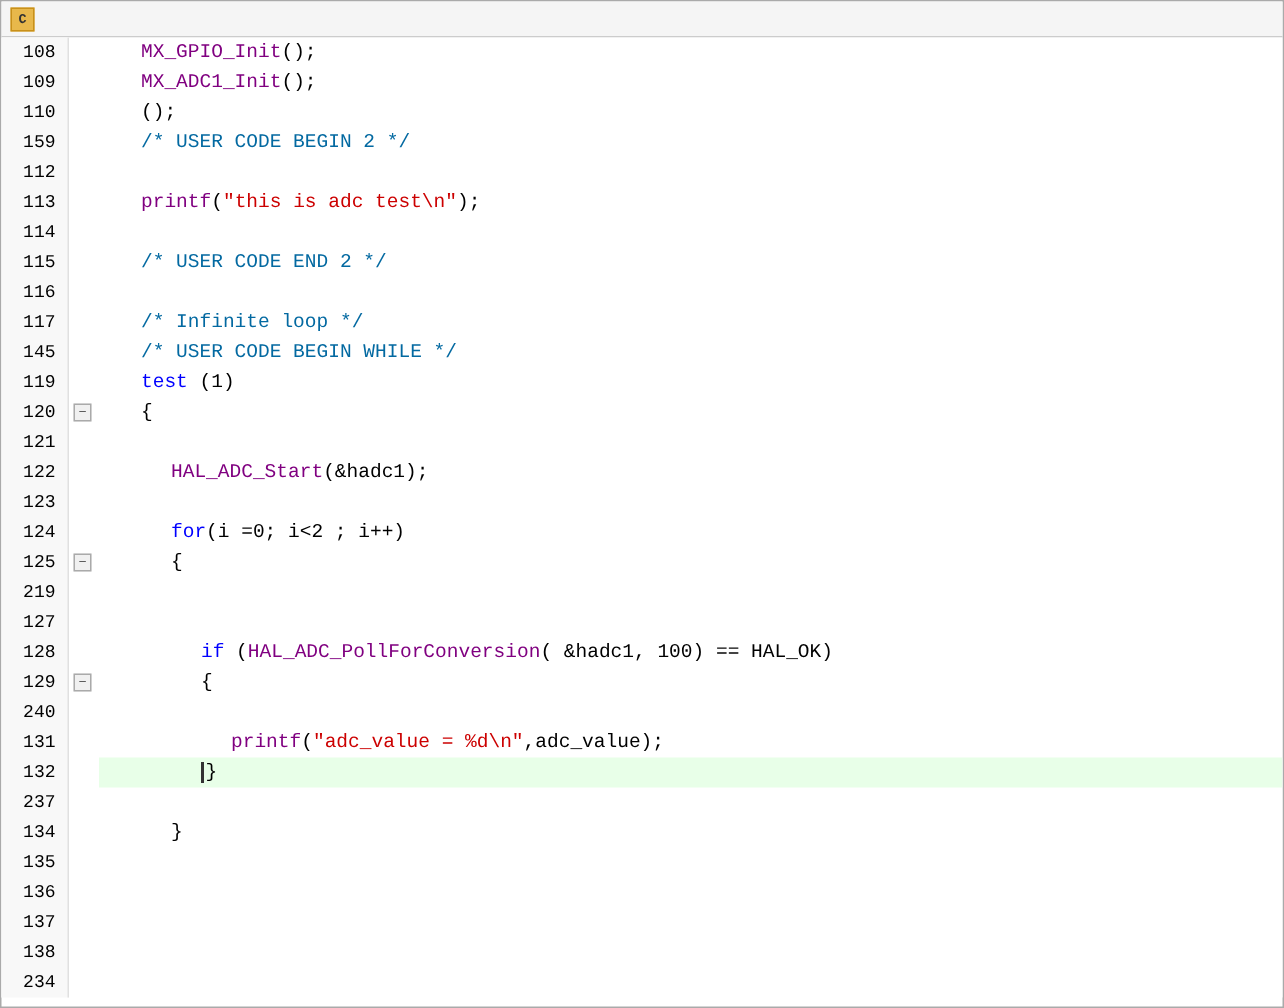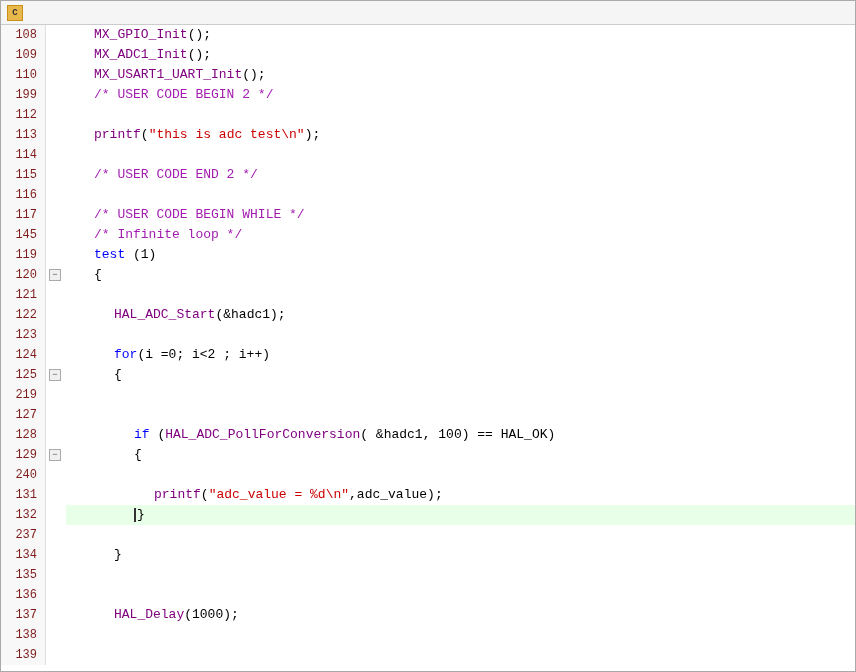--- a/index.html
+++ b/index.html
@@ -54,21 +54,21 @@
       color: #999;
       font-size: 12px;
       user-select: none;
       flex-shrink: 0;
     }
     .line-number {
       display: block;
       padding: 0 8px 0 4px;
       height: 20px;
       line-height: 20px;
-      color: #7f1d1d;
+      color: #000000;
     }
     .code-lines {
       flex: 1;
       overflow-x: auto;
     }
     .code-line {
       height: 20px;
       line-height: 20px;
       padding-left: 8px;
       white-space: pre;
@@ -76,21 +76,21 @@
       align-items: center;
       position: relative;
     }
     .code-line.highlighted {
       background: #e8ffe8;
     }
     
     .kw { color: #0000ff; } 
     .fn { color: #800080; } 
     .str { color: #cc0000; } 
-    .comment { color: #a21caf; }
+    .comment { color: #0369a1; }
     .normal { color: #000000; }
     .cursor {
       display: inline-block;
       width: 2px;
       height: 14px;
       background: #333;
       vertical-align: middle;
       margin-right: 1px;
     }
   </style>
@@ -102,21 +102,21 @@
     <div class="title-bar-icon">
       <span>C</span>
     </div>
     <span class="title-bar-text"></span>
   </div>
   <div class="code-area">
     <div class="line-numbers" id="line-numbers">
         <span class="line-number">108</span>
         <span class="line-number">109</span>
         <span class="line-number">110</span>
-        <span class="line-number">199</span>
+        <span class="line-number">159</span>
         <span class="line-number">112</span>
         <span class="line-number">113</span>
         <span class="line-number">114</span>
         <span class="line-number">115</span>
         <span class="line-number">116</span>
         <span class="line-number">117</span>
         <span class="line-number">145</span>
         <span class="line-number">119</span>
         <span class="line-number">120</span>
         <span class="line-number">121</span>
@@ -130,21 +130,21 @@
         <span class="line-number">129</span>
         <span class="line-number">240</span>
         <span class="line-number">131</span>
         <span class="line-number">132</span>
         <span class="line-number">237</span>
         <span class="line-number">134</span>
         <span class="line-number">135</span>
         <span class="line-number">136</span>
         <span class="line-number">137</span>
         <span class="line-number">138</span>
-        <span class="line-number">139</span>
+        <span class="line-number">234</span>
       </div>
     <div style="width:20px; flex-shrink:0; position:relative;" id="fold-gutter">
         <div style="height: 20px; position: relative;"></div>
         <div style="height: 20px; position: relative;"></div>
         <div style="height: 20px; position: relative;"></div>
         <div style="height: 20px; position: relative;"></div>
         <div style="height: 20px; position: relative;"></div>
         <div style="height: 20px; position: relative;"></div>
         <div style="height: 20px; position: relative;"></div>
         <div style="height: 20px; position: relative;"></div>
@@ -175,44 +175,43 @@
         <div style="height: 20px; position: relative;"></div>
         <div style="height: 20px; position: relative;"></div>
         <div style="height: 20px; position: relative;"></div>
         <div style="height: 20px; position: relative;"></div>
         <div style="height: 20px; position: relative;"></div>
         <div style="height: 20px; position: relative;"></div>
       </div>
     <div class="code-lines" id="code-lines">
         <div class="code-line"><span style="display: inline-block; width: 20px;"></span><span class="fn">MX_GPIO_Init</span><span class="normal">();</span></div>
         <div class="code-line"><span style="display: inline-block; width: 20px;"></span><span class="fn">MX_ADC1_Init</span><span class="normal">();</span></div>
-        <div class="code-line"><span style="display: inline-block; width: 20px;"></span><span class="fn">MX_USART1_UART_Init</span><span class="normal">();</span></div>
+        <div class="code-line"><span style="display: inline-block; width: 20px;"></span><span class="normal">();</span></div>
         <div class="code-line"><span style="display: inline-block; width: 20px;"></span><span class="comment">/* USER CODE BEGIN 2 */</span></div>
         <div class="code-line"><span style="display: inline-block; width: 0px;"></span></div>
         <div class="code-line"><span style="display: inline-block; width: 20px;"></span><span class="fn">printf</span><span class="normal">(</span><span class="str">"this is adc test\n"</span><span class="normal">);</span></div>
         <div class="code-line"><span style="display: inline-block; width: 0px;"></span></div>
         <div class="code-line"><span style="display: inline-block; width: 20px;"></span><span class="comment">/* USER CODE END 2 */</span></div>
         <div class="code-line"><span style="display: inline-block; width: 0px;"></span></div>
+        <div class="code-line"><span style="display: inline-block; width: 20px;"></span><span class="comment">/* Infinite loop */</span></div>
         <div class="code-line"><span style="display: inline-block; width: 20px;"></span><span class="comment">/* USER CODE BEGIN WHILE */</span></div>
-        <div class="code-line"><span style="display: inline-block; width: 20px;"></span><span class="comment">/* Infinite loop */</span></div>
         <div class="code-line"><span style="display: inline-block; width: 20px;"></span><span class="kw">test</span><span class="normal"> (1)</span></div>
         <div class="code-line"><span style="display: inline-block; width: 20px;"></span><span class="normal">{</span></div>
         <div class="code-line"><span style="display: inline-block; width: 0px;"></span></div>
         <div class="code-line"><span style="display: inline-block; width: 40px;"></span><span class="fn">HAL_ADC_Start</span><span class="normal">(&amp;hadc1);</span></div>
         <div class="code-line"><span style="display: inline-block; width: 0px;"></span></div>
         <div class="code-line"><span style="display: inline-block; width: 40px;"></span><span class="kw">for</span><span class="normal">(i =0; i&lt;2 ; i++)</span></div>
         <div class="code-line"><span style="display: inline-block; width: 40px;"></span><span class="normal">{</span></div>
         <div class="code-line"><span style="display: inline-block; width: 0px;"></span></div>
         <div class="code-line"><span style="display: inline-block; width: 0px;"></span></div>
         <div class="code-line"><span style="display: inline-block; width: 60px;"></span><span class="kw">if</span><span class="normal"> (</span><span class="fn">HAL_ADC_PollForConversion</span><span class="normal">( &amp;hadc1, 100) == HAL_OK)</span></div>
         <div class="code-line"><span style="display: inline-block; width: 60px;"></span><span class="normal">{</span></div>
         <div class="code-line"><span style="display: inline-block; width: 0px;"></span></div>
         <div class="code-line"><span style="display: inline-block; width: 80px;"></span><span class="fn">printf</span><span class="normal">(</span><span class="str">"adc_value = %d\n"</span><span class="normal">,adc_value);</span></div>
         <div class="code-line highlighted"><span style="display: inline-block; width: 60px;"></span><span class="cursor"></span><span class="normal">}</span></div>
         <div class="code-line"><span style="display: inline-block; width: 0px;"></span></div>
         <div class="code-line"><span style="display: inline-block; width: 40px;"></span><span class="normal">}</span></div>
         <div class="code-line"><span style="display: inline-block; width: 0px;"></span></div>
         <div class="code-line"><span style="display: inline-block; width: 0px;"></span></div>
-        <div class="code-line"><span style="display: inline-block; width: 40px;"></span><span class="fn">HAL_Delay</span><span class="normal">(1000);</span></div>
         <div class="code-line"><span style="display: inline-block; width: 0px;"></span></div>
       </div>
   </div>
 </div>
 
 </body></html>

